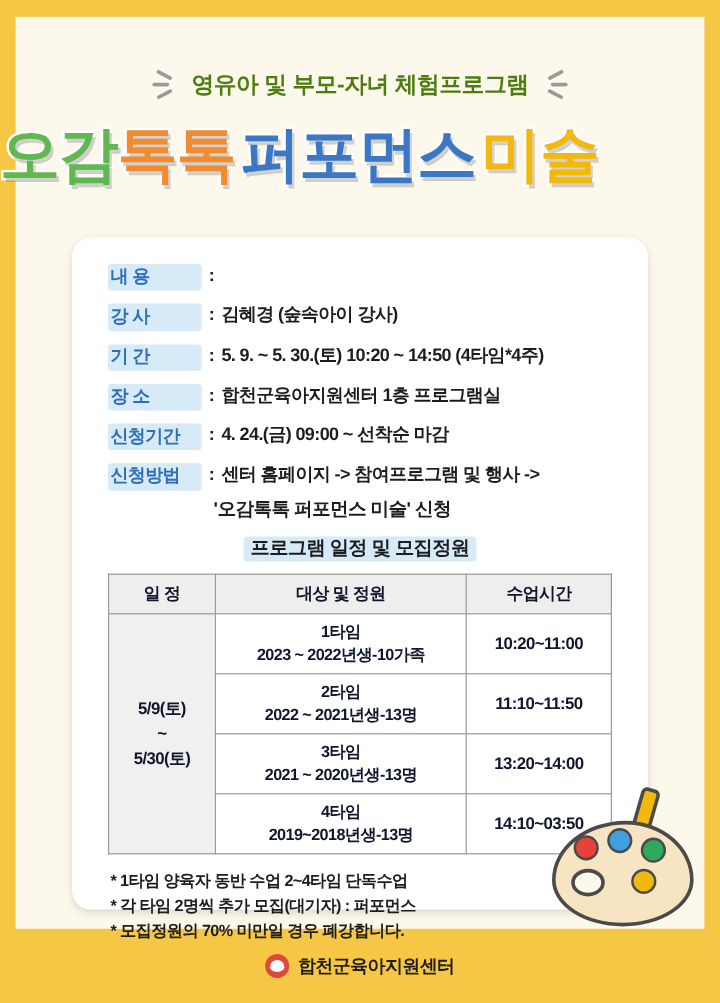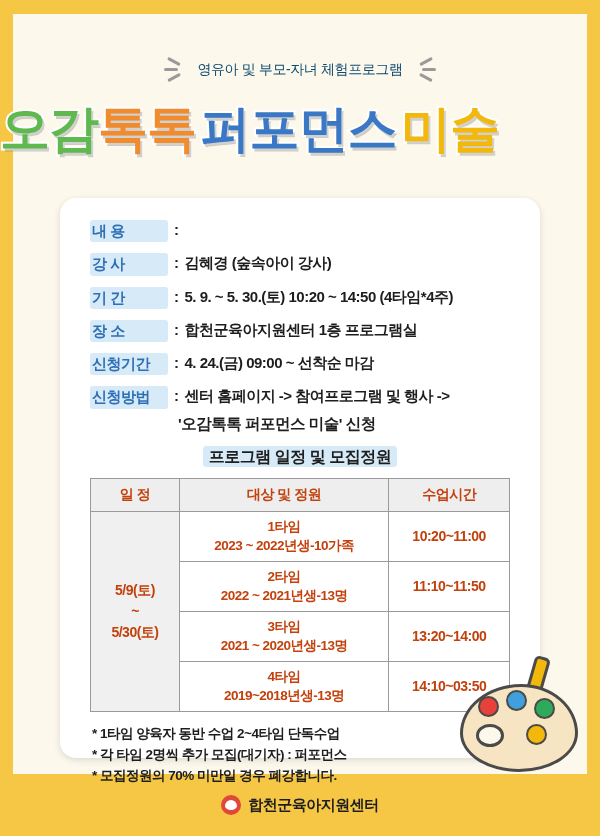--- a/index.html
+++ b/index.html
@@ -49,23 +49,23 @@
   
   .subtitle-row {
     position: absolute;
     top: 58px; left: 0; right: 0;
     display: flex;
     align-items: center;
     justify-content: center;
     gap: 12px;
   }
   .subtitle-text {
-    font-size: 14px;
-    font-weight: normal;
-    color: #0c4a6e;
+    font-size: 19px;
+    font-weight: bold;
+    color: #4d7c0f;
     letter-spacing: -0.4px;
   }
   .spark {
     display: inline-block;
     width: 26px;
     height: 24px;
     position: relative;
   }
   .spark i {
     position: absolute;
@@ -171,21 +171,21 @@
     width: 420px;
     margin: 0 auto;
     border-collapse: collapse;
     font-size: 13.5px;
     letter-spacing: -0.5px;
   }
   table.schedule th,
   table.schedule td {
     border: 1px solid #9a9a9a;
     text-align: center;
-    color: #c2410c;
+    color: #0f172a;
   }
   table.schedule th {
     background: #eeeeee;
     font-weight: bold;
     padding: 7px 2px;
     font-size: 14px;
   }
   table.schedule td {
     padding: 5px 2px;
     font-weight: bold;

